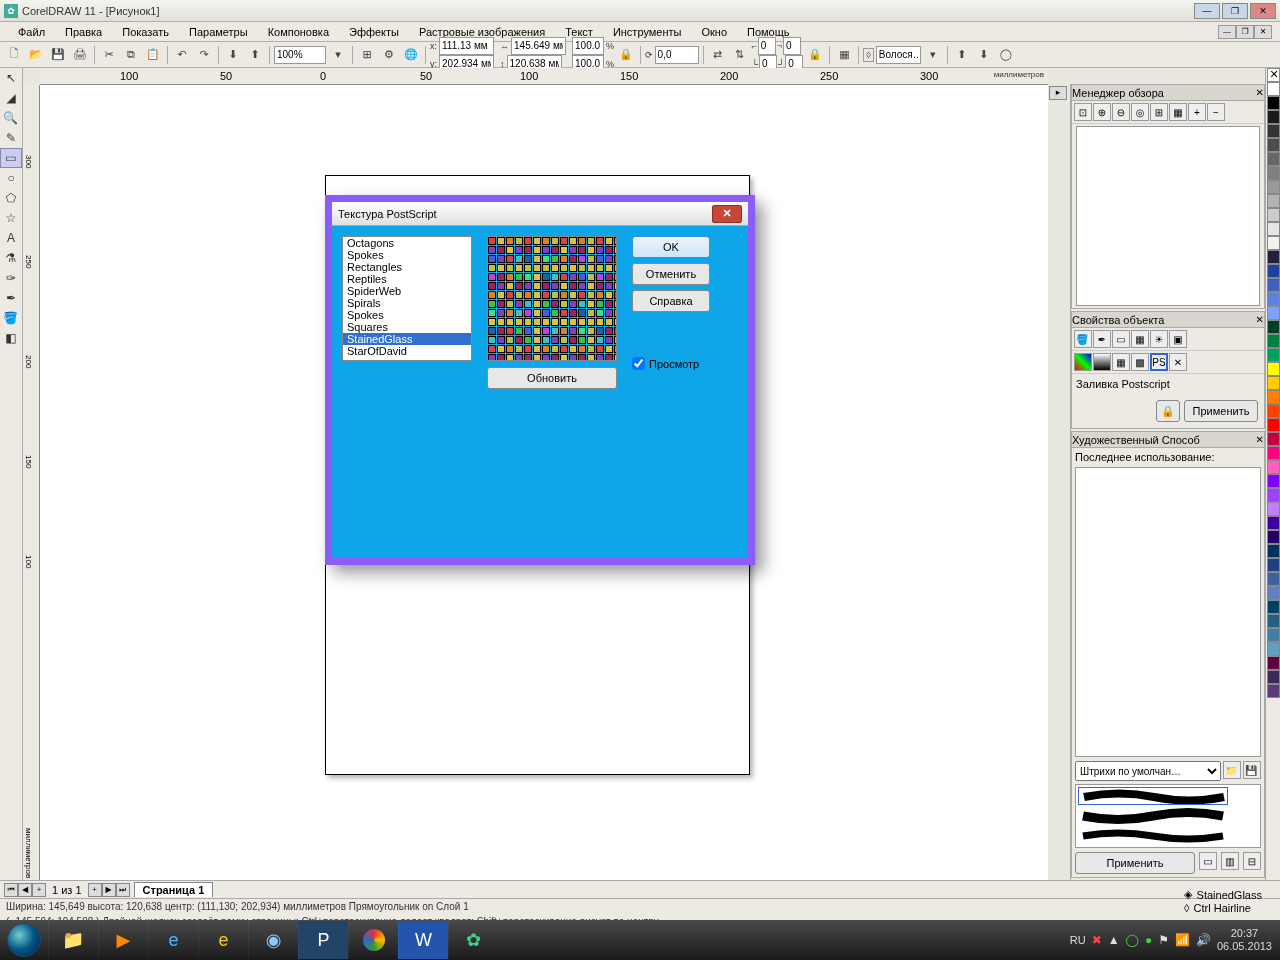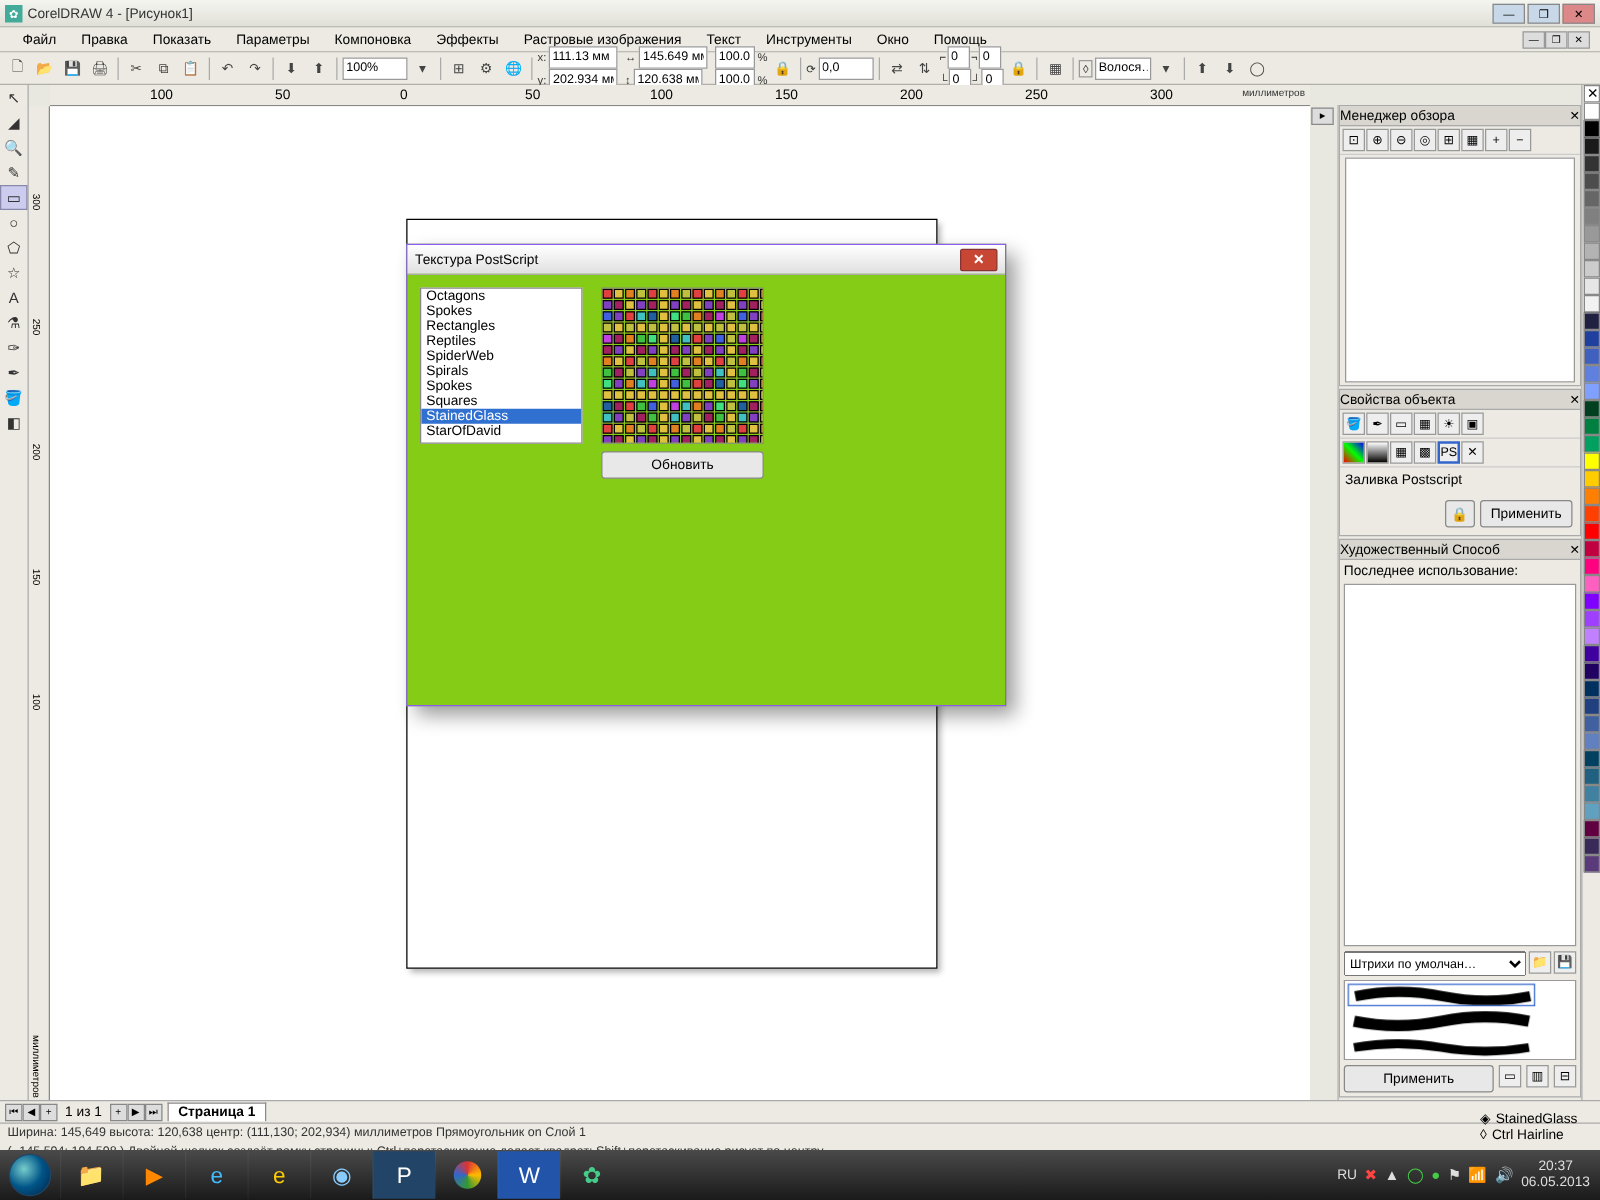--- a/index.html
+++ b/index.html
@@ -32,21 +32,21 @@
 .color-pal { position:absolute; top:68px; right:0; width:15px; bottom:60px; background:#eceae2; display:flex; flex-direction:column; border-left:1px solid #aaa; }
 .swatch { width:13px; height:14px; border:1px solid #888; margin:0 auto; cursor:pointer; }
 .dockers { position:absolute; top:84px; right:15px; width:195px; bottom:80px; background:#eceae2; border-left:1px solid #aaa; display:flex; flex-direction:column; }
 .docker { border:1px solid #aaa; margin-bottom:2px; background:#eceae2; }
 .docker-title { height:16px; background:#d8d6ce; display:flex; align-items:center; padding:0 0; font-size:10px; border-bottom:1px solid #aaa; }
 .docker-title .close-x { margin-left:auto; cursor:pointer; font-size:10px; }
 .docker-body { padding:3px; }
 .docker-toolbar { display:flex; gap:1px; padding:2px; border-bottom:1px solid #ccc; }
 .docker-tb-btn { width:18px; height:18px; border:1px solid #999; background:#eee; display:flex; align-items:center; justify-content:center; font-size:10px; cursor:pointer; }
 .preview-box { width:184px; height:180px; background:#fff; border:1px solid #999; margin:2px auto; }
-.dialog { position:absolute; left:325px; top:195px; width:480px; height:370px; background:#84cc16; border:1px solid #8b5cf6; box-shadow:8px 8px 15px rgba(0,0,0,0.4); }
+.dialog { position:absolute; left:325px; top:195px; width:430px; height:370px; background:#0ea5e9; border:7px solid #8b5cf6; box-shadow:8px 8px 15px rgba(0,0,0,0.4); }
 .dialog-title { height:24px; background:linear-gradient(#fff,#e0e0e0); display:flex; align-items:center; padding:0 6px; border-bottom:1px solid #aaa; }
 .dialog-close { width:30px; height:18px; background:#c74634; color:#fff; border:1px solid #833; border-radius:2px; display:flex; align-items:center; justify-content:center; cursor:pointer; margin-left:auto; font-weight:bold; }
 .dialog-body { padding:10px; display:flex; gap:15px; }
 .texture-list { width:130px; height:125px; background:#fff; border:1px solid #888; overflow-y:scroll; font-size:11px; }
 .texture-list .item { padding:0 4px; cursor:pointer; }
 .texture-list .item.selected { background:#3070d0; color:#fff; }
 .texture-preview { width:130px; height:125px; border:1px solid #888; position:relative; overflow:hidden; }
 .dlg-buttons { display:flex; flex-direction:column; gap:5px; }
 .dlg-btn { width:78px; height:22px; border:1px solid #888; background:#e8e8e8; border-radius:3px; cursor:pointer; font-size:11px; }
 .dlg-btn.primary { border:1px solid #3a8edb; background:linear-gradient(#eaf3fb,#cfe6f8);}
@@ -73,21 +73,21 @@
 .hscroll { position:absolute; bottom:58px; left:40px; right:232px; height:14px; background:#eceae2; border-top:1px solid #aaa; }
 .fill-info { position:absolute; right:18px; bottom:46px; font-size:10px; display:flex; flex-direction:column; gap:1px; }
 .fill-info div { display:flex; align-items:center; gap:4px; }
 </style>
 </head>
 <body>
 
 <div class="titlebar">
   <div class="app-icon">✿</div>
   <div class="title">
-    <span>CorelDRAW 4</span>
+    <span>CorelDRAW 11</span>
     <span> - </span>
     <span>[Рисунок1]</span>
   </div>
   <div class="win-ctrls">
     <div class="win-btn">—</div>
     <div class="win-btn">❐</div>
     <div class="win-btn close">✕</div>
   </div>
 </div>
 
@@ -467,20 +467,29 @@
           <div style="position:absolute;left:72px;top:117px;width:8px;height:8px;background:#e0c040;border:0.5px solid #000"></div>
           <div style="position:absolute;left:81px;top:117px;width:8px;height:8px;background:#8040c0;border:0.5px solid #000"></div>
           <div style="position:absolute;left:90px;top:117px;width:8px;height:8px;background:#a02060;border:0.5px solid #000"></div>
           <div style="position:absolute;left:99px;top:117px;width:8px;height:8px;background:#e0c040;border:0.5px solid #000"></div>
           <div style="position:absolute;left:108px;top:117px;width:8px;height:8px;background:#8040c0;border:0.5px solid #000"></div>
           <div style="position:absolute;left:117px;top:117px;width:8px;height:8px;background:#a02060;border:0.5px solid #000"></div>
           <div style="position:absolute;left:126px;top:117px;width:8px;height:8px;background:#e0c040;border:0.5px solid #000"></div>
         </div>
       <button class="dlg-btn wide" style="margin-top:6px">Обновить</button>
     </div>
+    <div class="dlg-buttons">
+      <button class="dlg-btn primary">OK</button>
+      <button class="dlg-btn">Отменить</button>
+      <button class="dlg-btn">Справка</button>
+      <div class="checkbox-row" style="margin-top:40px">
+        <input type="checkbox" checked="" style="">
+        <span>Просмотр</span>
+      </div>
+    </div>
   </div>
 </div>
 
 <div class="dockers">
   <div class="docker">
     <div class="docker-title">
         <span>Менеджер обзора</span>
         <span class="close-x">✕</span>
       </div>
     <div class="docker-toolbar">

